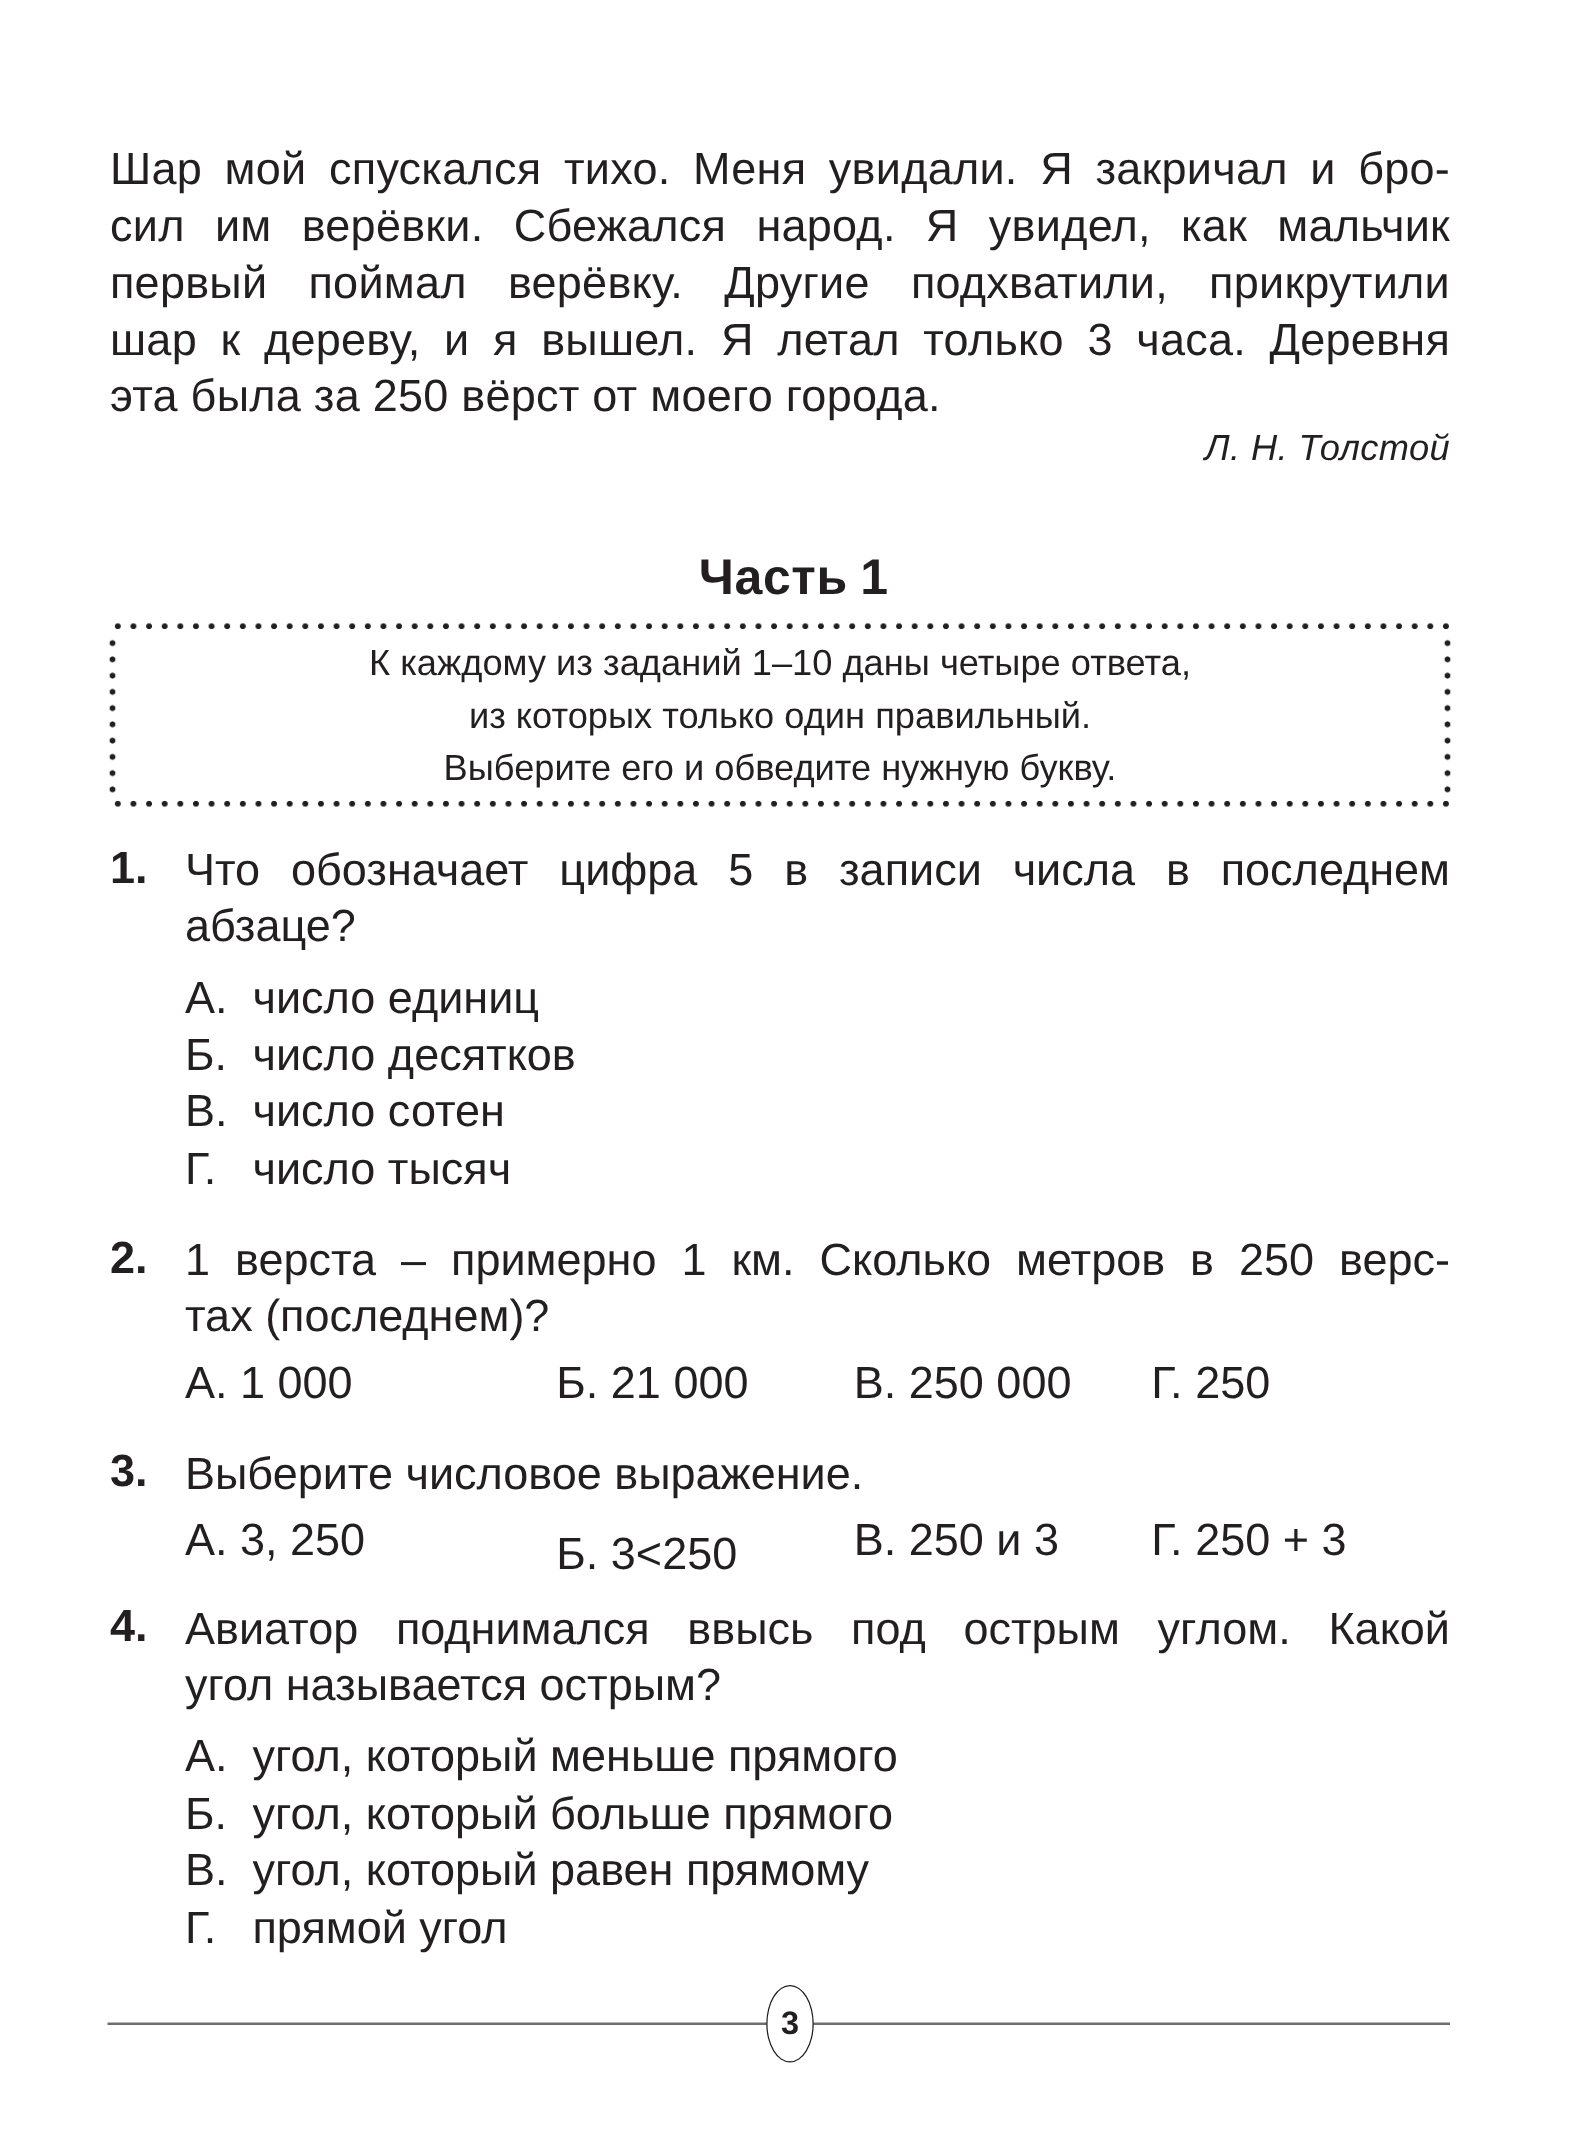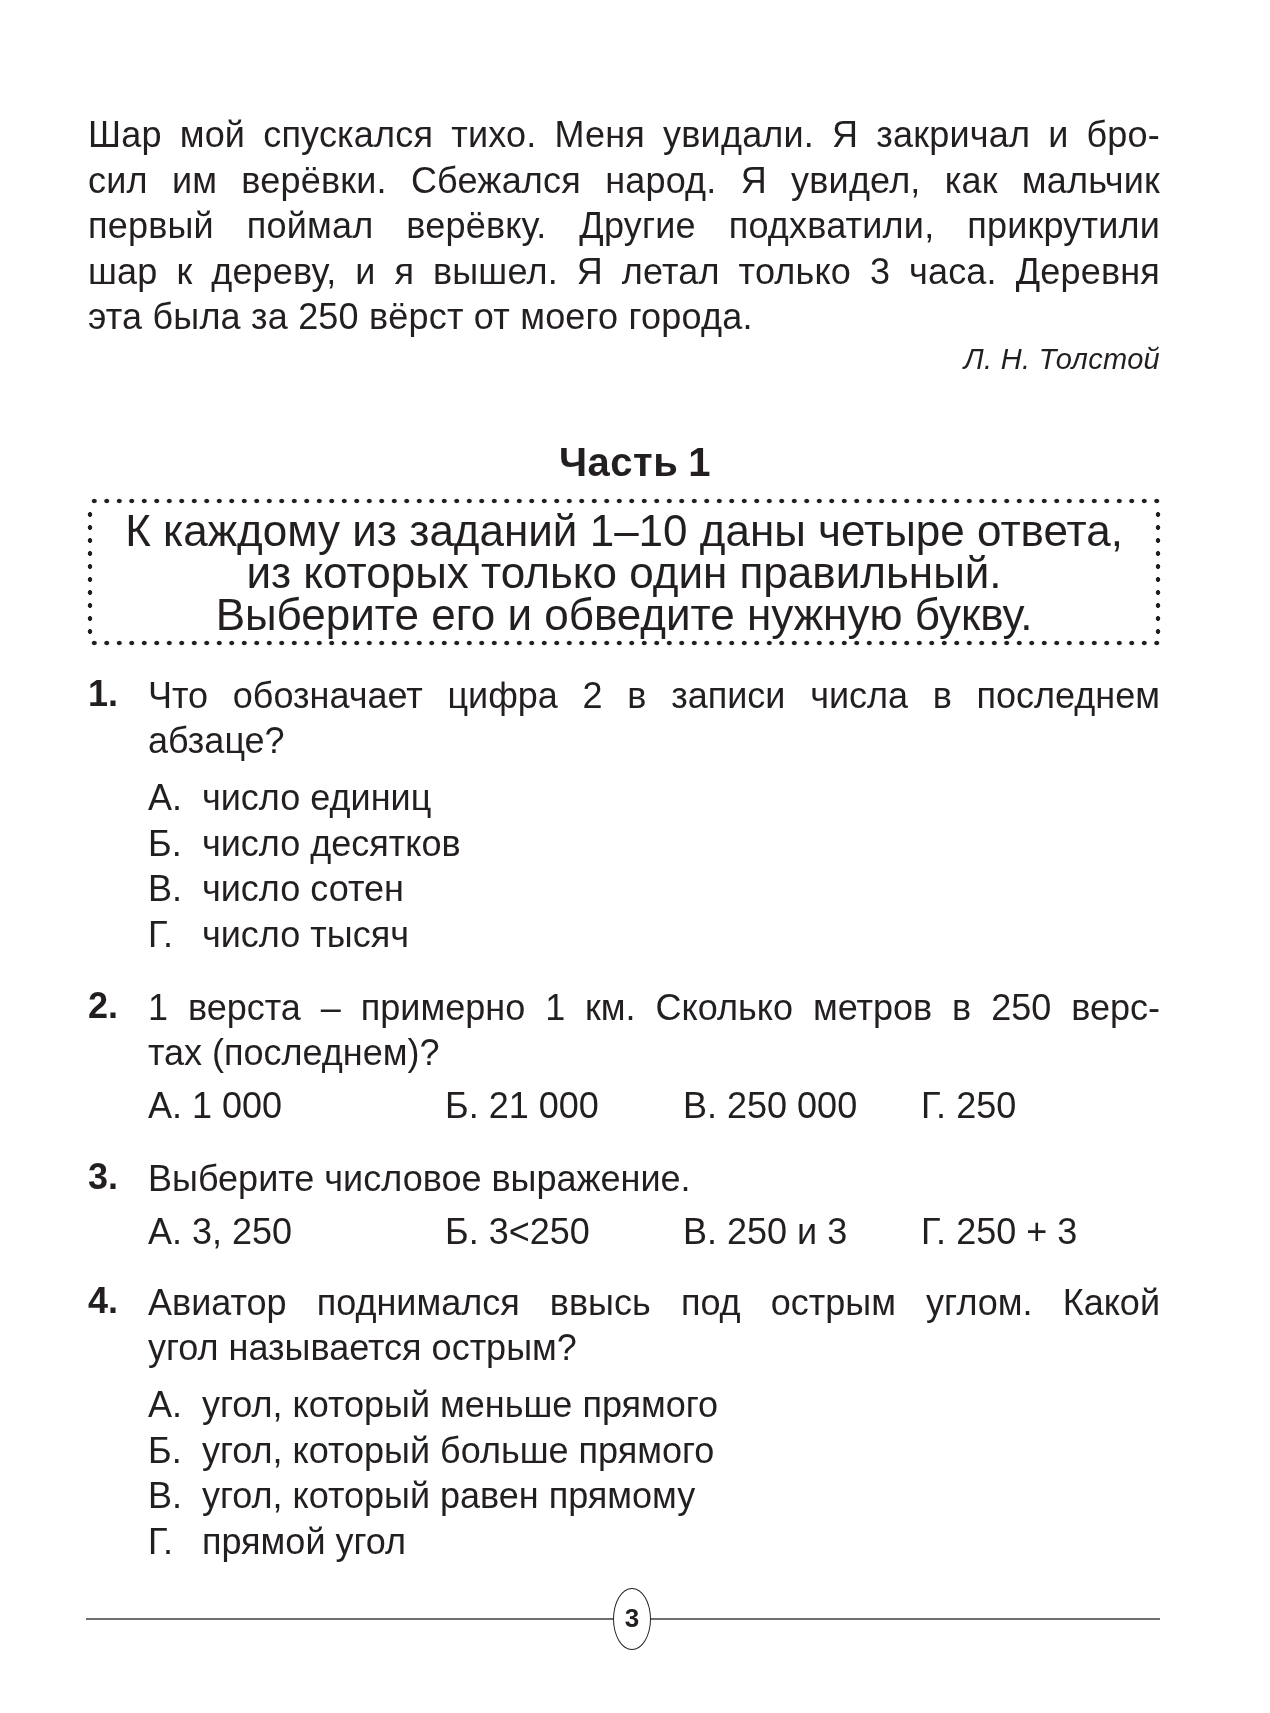--- a/index.html
+++ b/index.html
@@ -83,21 +83,21 @@
       width: 6px;
       background-image: radial-gradient(circle, #231f20 2.1px, transparent 2.6px);
       background-size: 6px 13px;
       background-repeat: repeat-y;
     }
     .instr-text {
       position: absolute;
       left: 0; right: 0;
       top: 12px;
       text-align: center;
-      font-size: 44px;
+      font-size: 29px;
       line-height: 42px;
     }
     .instr-text div { white-space: nowrap; }
 
     .q {
       position: absolute;
       left: 88px;
       width: 1072px;
       font-size: 36px;
     }
@@ -197,21 +197,21 @@
     <div class="instr-text">
       <div>К каждому из заданий 1–10 даны четыре ответа,</div>
       <div>из которых только один правильный.</div>
       <div>Выберите его и обведите нужную букву.</div>
     </div>
   </div>
 
   <div class="q" style="top:673px;">
     <span class="q-num">1.</span>
     <div class="q-text">
-      <span class="line">Что обозначает цифра 2 в записи числа в последнем</span>
+      <span class="line">Что обозначает цифра 5 в записи числа в последнем</span>
       <span class="line last">абзаце?</span>
     </div>
     <div class="options" style="top:102px;">
       <div class="opt">
         <span class="letter">А.</span>
         <span>число единиц</span>
       </div>
       <div class="opt">
         <span class="letter">Б.</span>
         <span>число десятков</span>
@@ -256,21 +256,21 @@
   <div class="q" style="top:1156px;">
     <span class="q-num">3.</span>
     <div class="q-text">
       <span class="line last">Выберите числовое выражение.</span>
     </div>
     <div class="inline-options" style="top:55px;">
       <span class="io" style="left:0;">
         <span>А.</span>
         <span>3, 250</span>
       </span>
-      <span class="io" style="left:297px;">
+      <span class="io" style="left:297px;margin-top:11px;">
         <span>Б.</span>
         <span>3&lt;250</span>
       </span>
       <span class="io" style="left:535px;">
         <span>В.</span>
         <span>250 и 3</span>
       </span>
       <span class="io" style="left:773px;">
         <span>Г.</span>
         <span>250 + 3</span>

